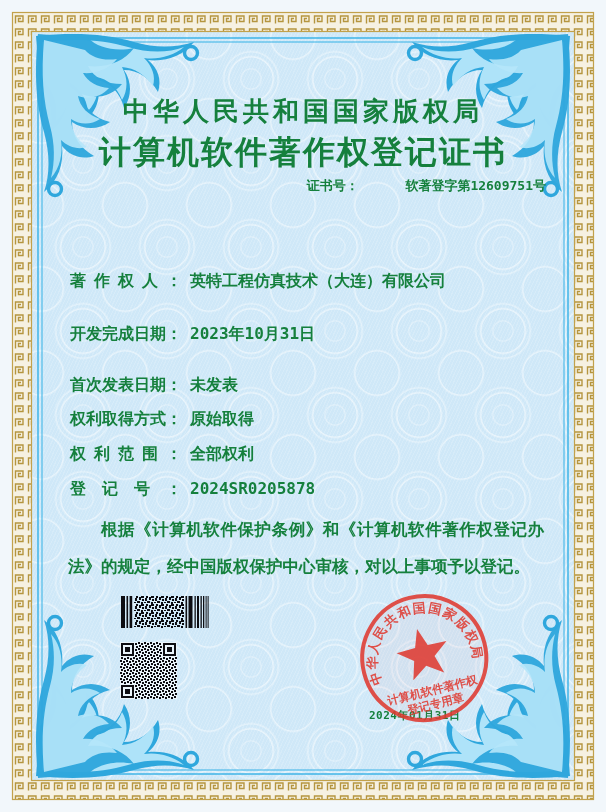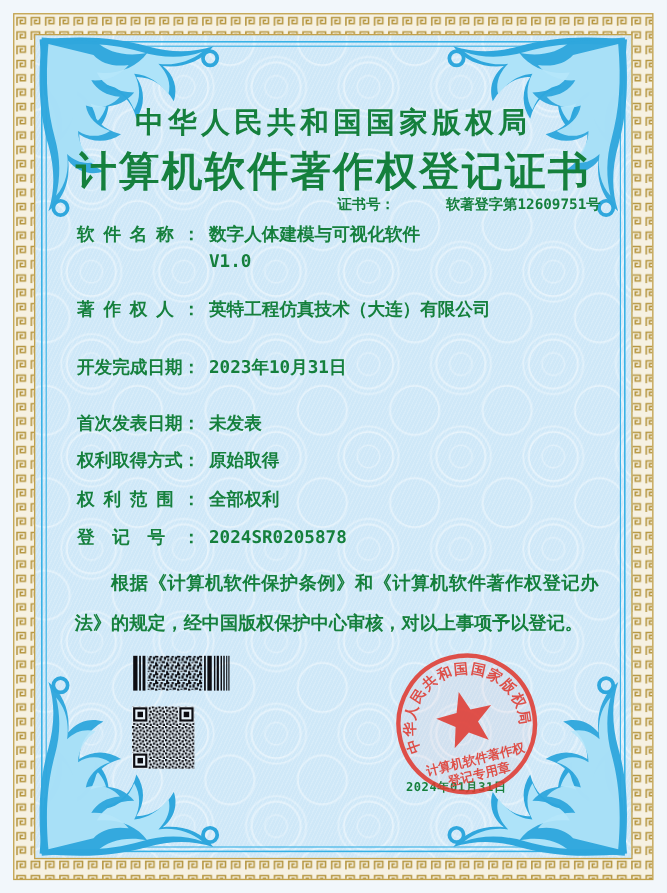--- a/index.html
+++ b/index.html
@@ -21,21 +21,21 @@
     background-size:84px 84px, 84px 84px, 84px 84px, auto;
     background-position:10px 6px, 10px 6px, 52px 48px, 0 0;
   }
   svg.overlay{position:absolute; left:0; top:0;}
   .authority{
     position:absolute; left:0; top:94px; width:100%;
     text-align:center; font-size:26px; font-weight:700; letter-spacing:4px;
   }
   .cert-title{
     position:absolute; left:0; top:131px; width:100%;
-    text-align:center; font-size:37px; font-weight:700; letter-spacing:2px;
+    text-align:center; font-size:32px; font-weight:700; letter-spacing:2px;
   }
   .certno{
     position:absolute; right:60px; top:177px; font-size:13px; font-weight:700;
   }
   .certno .num{font-family:"DejaVu Sans Mono","Liberation Mono",monospace;padding-left:42px;}
   .row{position:absolute; left:70px; display:flex; font-size:16px; font-weight:700;}
   .lbl{
     width:112px; margin-right:8px; flex:none;
     text-align:justify; text-align-last:justify;
   }
@@ -97,27 +97,20 @@
     <use href="#corner" transform="translate(570,778) scale(-1,-1)"></use>
   </svg>
 
   <div class="authority">中华人民共和国国家版权局</div>
   <div class="cert-title">计算机软件著作权登记证书</div>
   <div class="certno">
     <span>证书号：</span>
     <span class="num">软著登字第12609751号</span>
   </div>
 
-  <div class="row" style="top:203px">
-    <span class="lbl">软件名称：</span>
-    <span class="val">
-      <span>数字人体建模与可视化软件</span>
-      <span class="line2">V1.0</span>
-    </span>
-  </div>
   <div class="row" style="top:271px">
     <span class="lbl">著作权人：</span>
     <span class="val">英特工程仿真技术（大连）有限公司</span>
   </div>
   <div class="row" style="top:324px">
     <span class="lbl">开发完成日期：</span>
     <span class="val">2023年10月31日</span>
   </div>
   <div class="row" style="top:375px">
     <span class="lbl">首次发表日期：</span>

